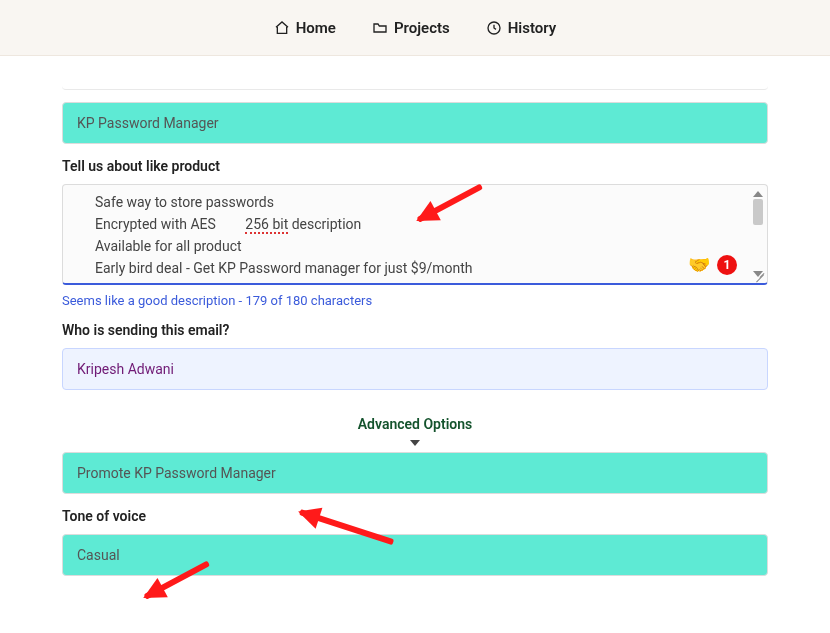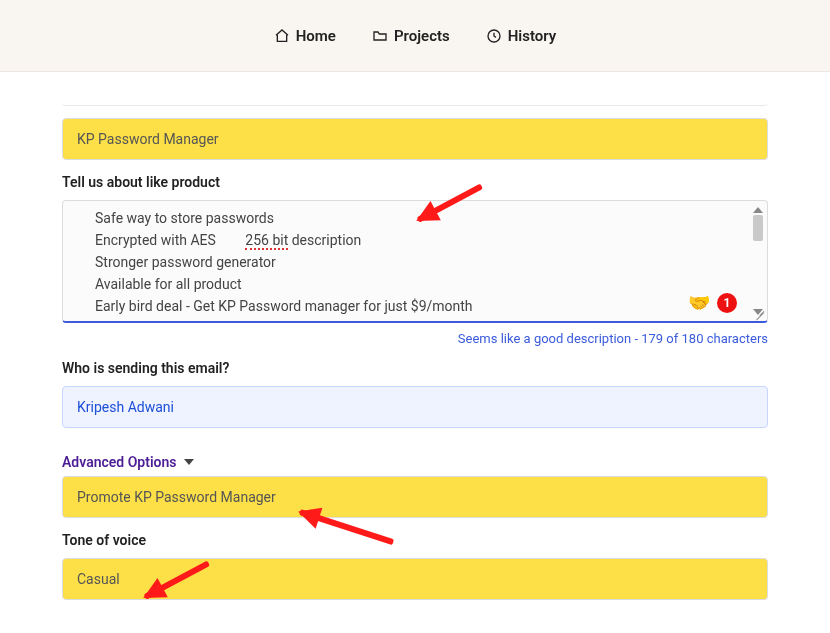--- a/index.html
+++ b/index.html
@@ -6,21 +6,21 @@
   body {
     font-family: -apple-system, BlinkMacSystemFont, "Segoe UI", Roboto, Arial, sans-serif;
     background: #fff;
     color: #111;
     width: 830px;
     height: 633px;
     overflow: hidden;
     position: relative;
   }
   .topnav {
-    height: 72px;
+    height: 56px;
     background: #f9f6f2;
     border-bottom: 1px solid #eee7df;
     display: flex;
     justify-content: center;
     align-items: center;
     gap: 36px;
   }
   .nav-item {
     display: flex;
     align-items: center;
@@ -45,21 +45,21 @@
     font-weight: 600;
     color: #222;
     margin: 14px 0 10px 0;
   }
   .text-input, .textarea-wrap, .sender-input {
     width: 100%;
     border: 1px solid #dcdcdc;
     border-radius: 4px;
     font-size: 14px;
     color: #555;
-    background: #fde047;
+    background: #5eead4;
   }
   .text-input {
     padding: 12px 14px;
   }
   .textarea-wrap {
     position: relative;
     border-bottom: 2px solid #3b5bdb;
     padding: 6px 0 4px 16px;
     background: #fbfbfb;
   }
@@ -94,35 +94,34 @@
   .resize-handle::after{bottom:5px; right:0; width:6px; transform:rotate(-45deg);}
   .badge-row{
     position:absolute; right:30px; bottom:8px; display:flex; align-items:center; gap:6px;
   }
   .handshake{font-size:18px;}
   .notif{
     width:20px;height:20px;border-radius:50%;background:#e11;color:#fff;font-size:12px;
     font-weight:700;display:flex;align-items:center;justify-content:center;
   }
   .helper {
-    text-align: right;
     font-size: 13px;
     color: #3b5bdb;
     margin-top: 8px;
   }
   .sender-input {
     background: #eef3ff;
     border: 1px solid #c8d6ff;
     padding: 12px 14px;
-    color: #1d4ed8;
+    color: #701a75;
   }
   .adv {
     display:flex; align-items:center; gap:8px;
-    font-size:14px; font-weight:600; color:#4c1d95;
-    margin: 26px 0 6px 0; cursor:pointer;
+    font-size:14px; font-weight:600; color:#14532d;
+    margin: 26px 0 6px 0; cursor:pointer;flex-direction:column;
   }
   .chev-down{width:0;height:0;border-left:5px solid transparent;border-right:5px solid transparent;border-top:6px solid #444;}
   
   .arrow {
     position: absolute;
     pointer-events: none;
     transform-origin: left center;
   }
   .arrow-line {
     height: 6px;
@@ -174,21 +173,20 @@
     <span>KP Password Manager</span>
   </div>
 
   <div class="field-label">Tell us about like product</div>
   <div class="textarea-wrap">
     <div class="textarea-lines">
       <div>Safe way to store passwords</div>
       <div>
         <span>Encrypted with AES </span><span class="underline-red">256 bit</span><span> description</span>
       </div>
-      <div>Stronger password generator</div>
       <div>Available for all product</div>
       <div>Early bird deal - Get KP Password manager for just $9/month</div>
     </div>
     <div class="scroll-track">
       <div>
         <div class="scroll-arrow up"></div>
         <div class="scroll-thumb"></div>
       </div>
       <div class="scroll-arrow down"></div>
     </div>

